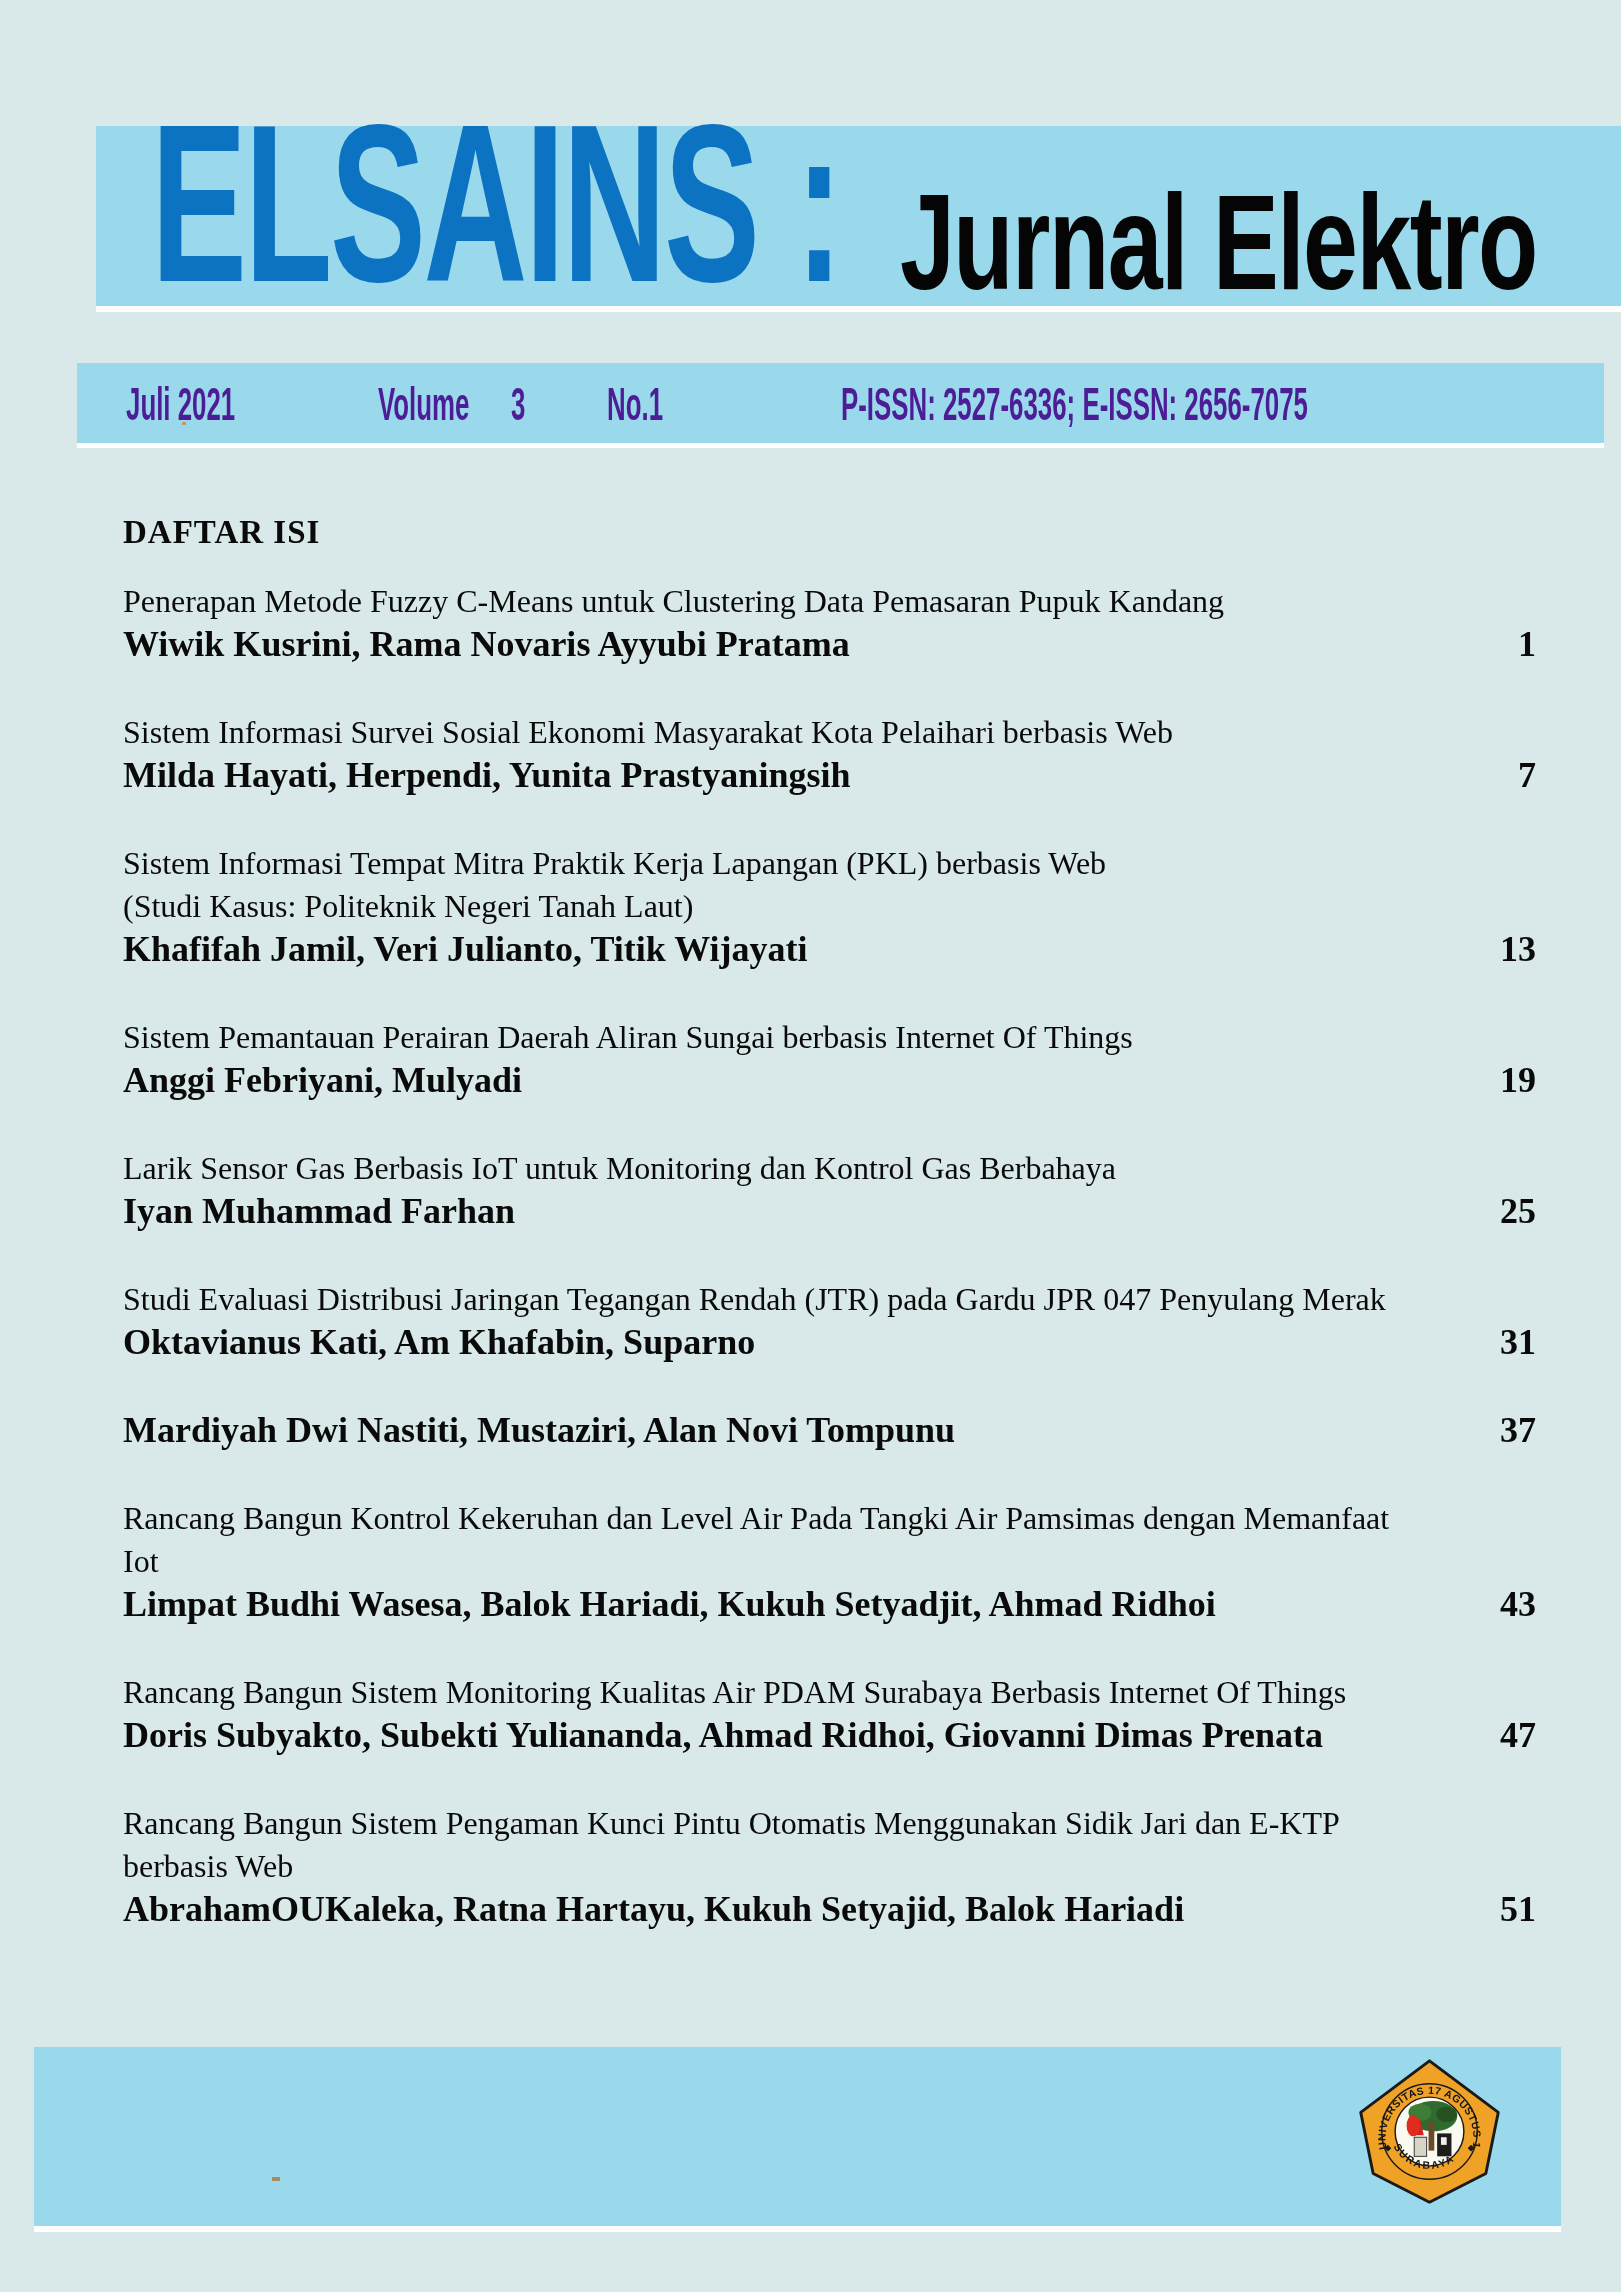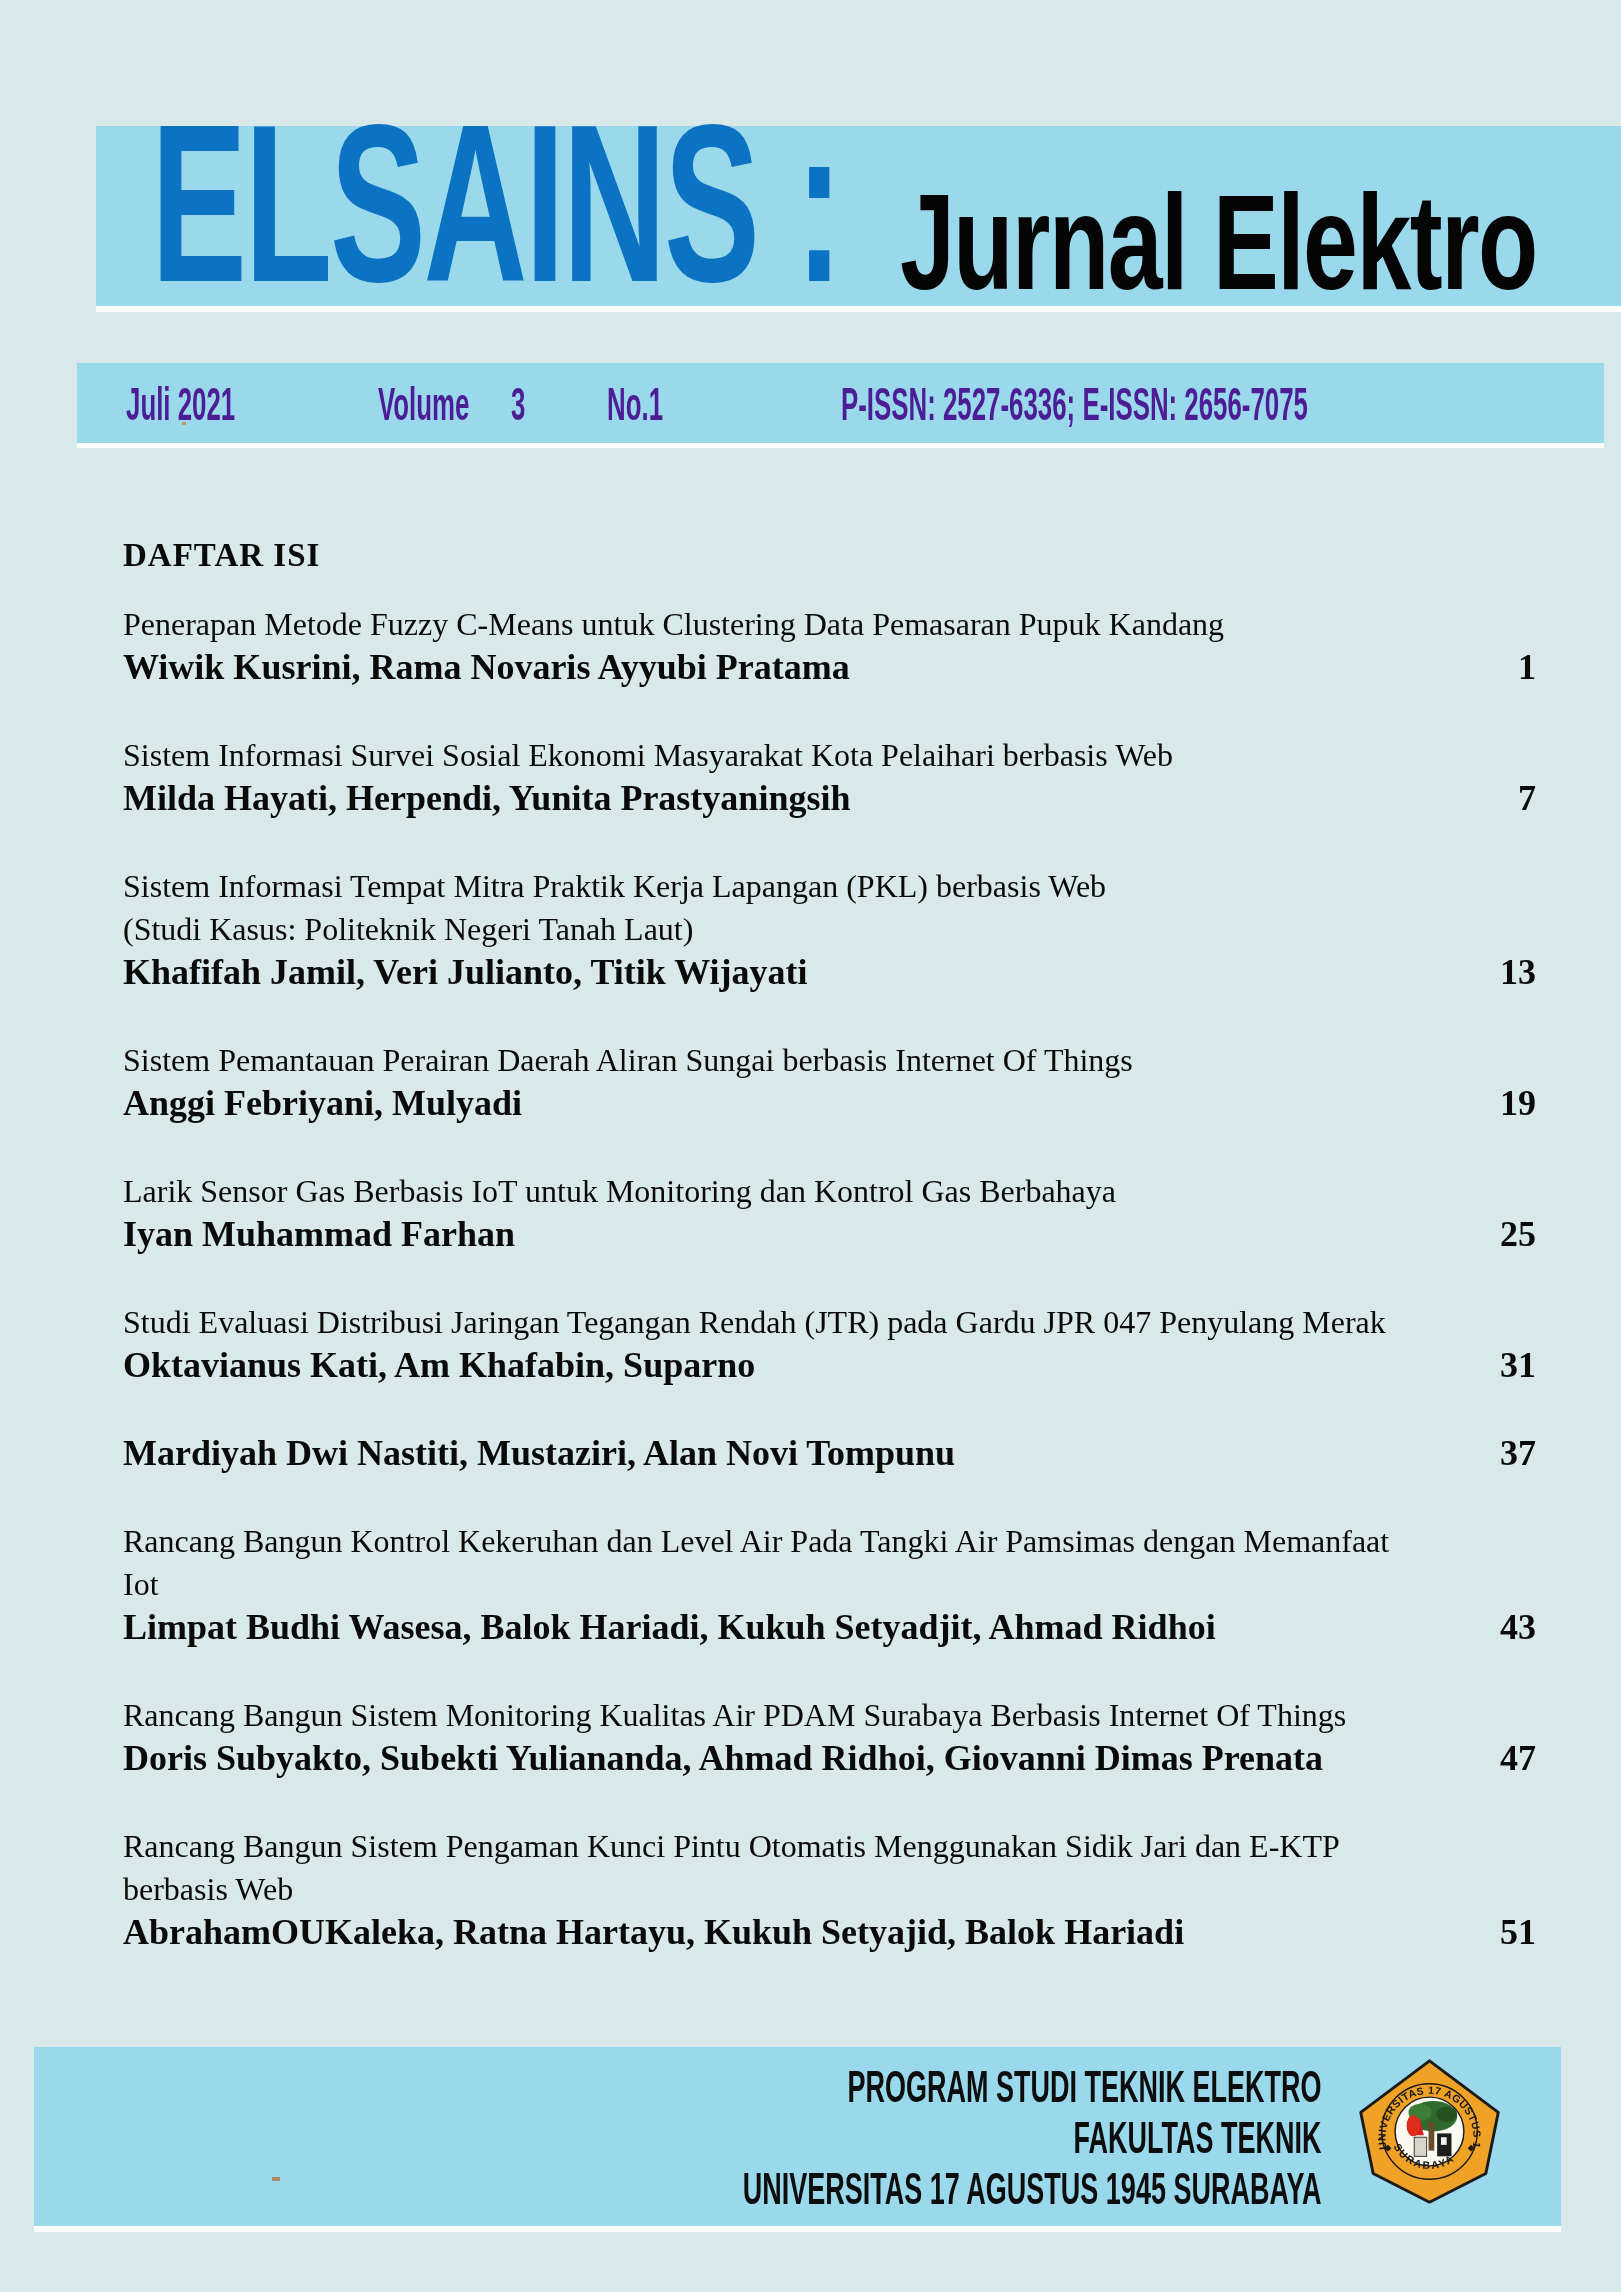--- a/index.html
+++ b/index.html
@@ -43,21 +43,21 @@
     position:absolute;top:50%;white-space:nowrap;line-height:1;
     transform:translateY(-50%) scaleX(0.55);transform-origin:left center;
   }
   .info-date{left:49px;}
   .info-volume-label{left:301px;}
   .info-volume-number{left:434px;}
   .info-issue{left:530px;}
   .info-issn{left:764px;}
   
   .toc{
-    position:absolute;left:123px;top:534px;width:1413px;
+    position:absolute;left:123px;top:511px;width:1413px;
   }
   .toc-heading{
     font-size:33px;font-weight:bold;line-height:43px;
     margin:0 0 25.5px 0;letter-spacing:1px;
   }
   .entry{margin-bottom:45px;}
   .title-line{display:block;font-size:32px;line-height:43px;white-space:nowrap;}
   .authors-row{
     display:flex;justify-content:space-between;align-items:baseline;
     font-weight:bold;font-size:36px;line-height:43px;
@@ -182,25 +182,20 @@
       <span class="title-line">Rancang Bangun Sistem Pengaman Kunci Pintu Otomatis Menggunakan Sidik Jari dan E-KTP</span>
       <span class="title-line">berbasis Web</span>
       <div class="authors-row">
         <span class="authors">AbrahamOUKaleka, Ratna Hartayu, Kukuh Setyajid, Balok Hariadi</span>
         <span class="pageno">51</span>
       </div>
     </div>
   </div>
 
   <div class="footer-banner">
-    <div class="footer-text">
-      <span class="footer-line">PROGRAM STUDI TEKNIK ELEKTRO</span>
-      <span class="footer-line">FAKULTAS  TEKNIK</span>
-      <span class="footer-line">UNIVERSITAS 17 AGUSTUS 1945 SURABAYA</span>
-    </div>
 
     <svg class="logo" viewBox="0 0 160 156">
       <path d="M80,4 L152,58 L139,122 L80,152 L21,122 L8,58 Z" fill="#efa226" stroke="#1a1a1a" stroke-width="3" stroke-linejoin="round"></path>
       <circle cx="80" cy="78" r="50" fill="#efa226" stroke="#1a1a1a" stroke-width="1.5"></circle>
       <circle cx="80" cy="78" r="36" fill="#fbfaf0" stroke="#1a1a1a" stroke-width="1.5"></circle>
       <ellipse cx="84" cy="62" rx="25" ry="16" fill="#2f6b2f"></ellipse>
       <ellipse cx="70" cy="58" rx="12" ry="9" fill="#3d7d35"></ellipse>
       <ellipse cx="98" cy="60" rx="11" ry="8" fill="#25521f"></ellipse>
       <path d="M60,82 L70,64 L74,82 Z" fill="#d42222"></path>
       <ellipse cx="63" cy="72" rx="7" ry="11" fill="#e02c1c"></ellipse>

